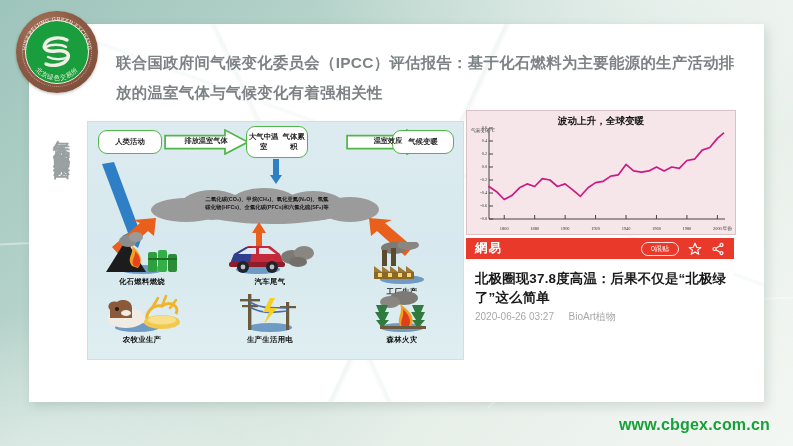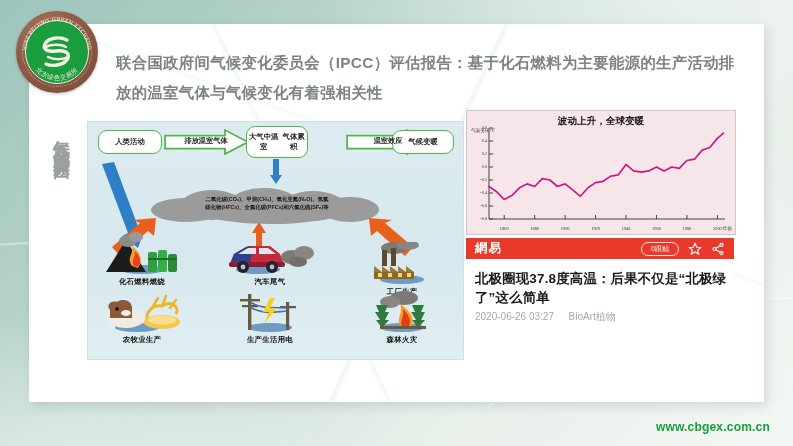--- a/index.html
+++ b/index.html
@@ -95,21 +95,21 @@
   #pill{margin-left:auto;border:1px solid rgba(255,255,255,.85);border-radius:8px;
     padding:1px 9px;color:#fff;font-size:7px;}
   .nicon{margin-left:9px;}
   #nheadline{position:absolute;left:9px;top:31px;width:252px;font-size:13.4px;line-height:19px;
     font-weight:bold;color:#1a1a1a;letter-spacing:.2px;}
   #nmeta{position:absolute;left:9px;top:72px;font-size:10px;color:#a8a8a8;}
   #nbody{position:absolute;left:9px;top:86px;width:250px;font-size:10.4px;line-height:16px;
     color:#3a3a3a;text-indent:21px;}
 
   
-  #footer{position:absolute;right:23px;bottom:12px;color:#18a03a;font-size:12px;
+  #footer{position:absolute;right:23px;bottom:12px;color:#18a03a;font-size:16px;
     font-weight:bold;letter-spacing:.2px;}
 </style>
 </head>
 <body>
 
 <div id="bg">
   <div class="swoosh sw1"></div>
   <div class="swoosh sw2"></div>
   <div class="swoosh sw3"></div>
   <div class="swoosh sw4"></div>

